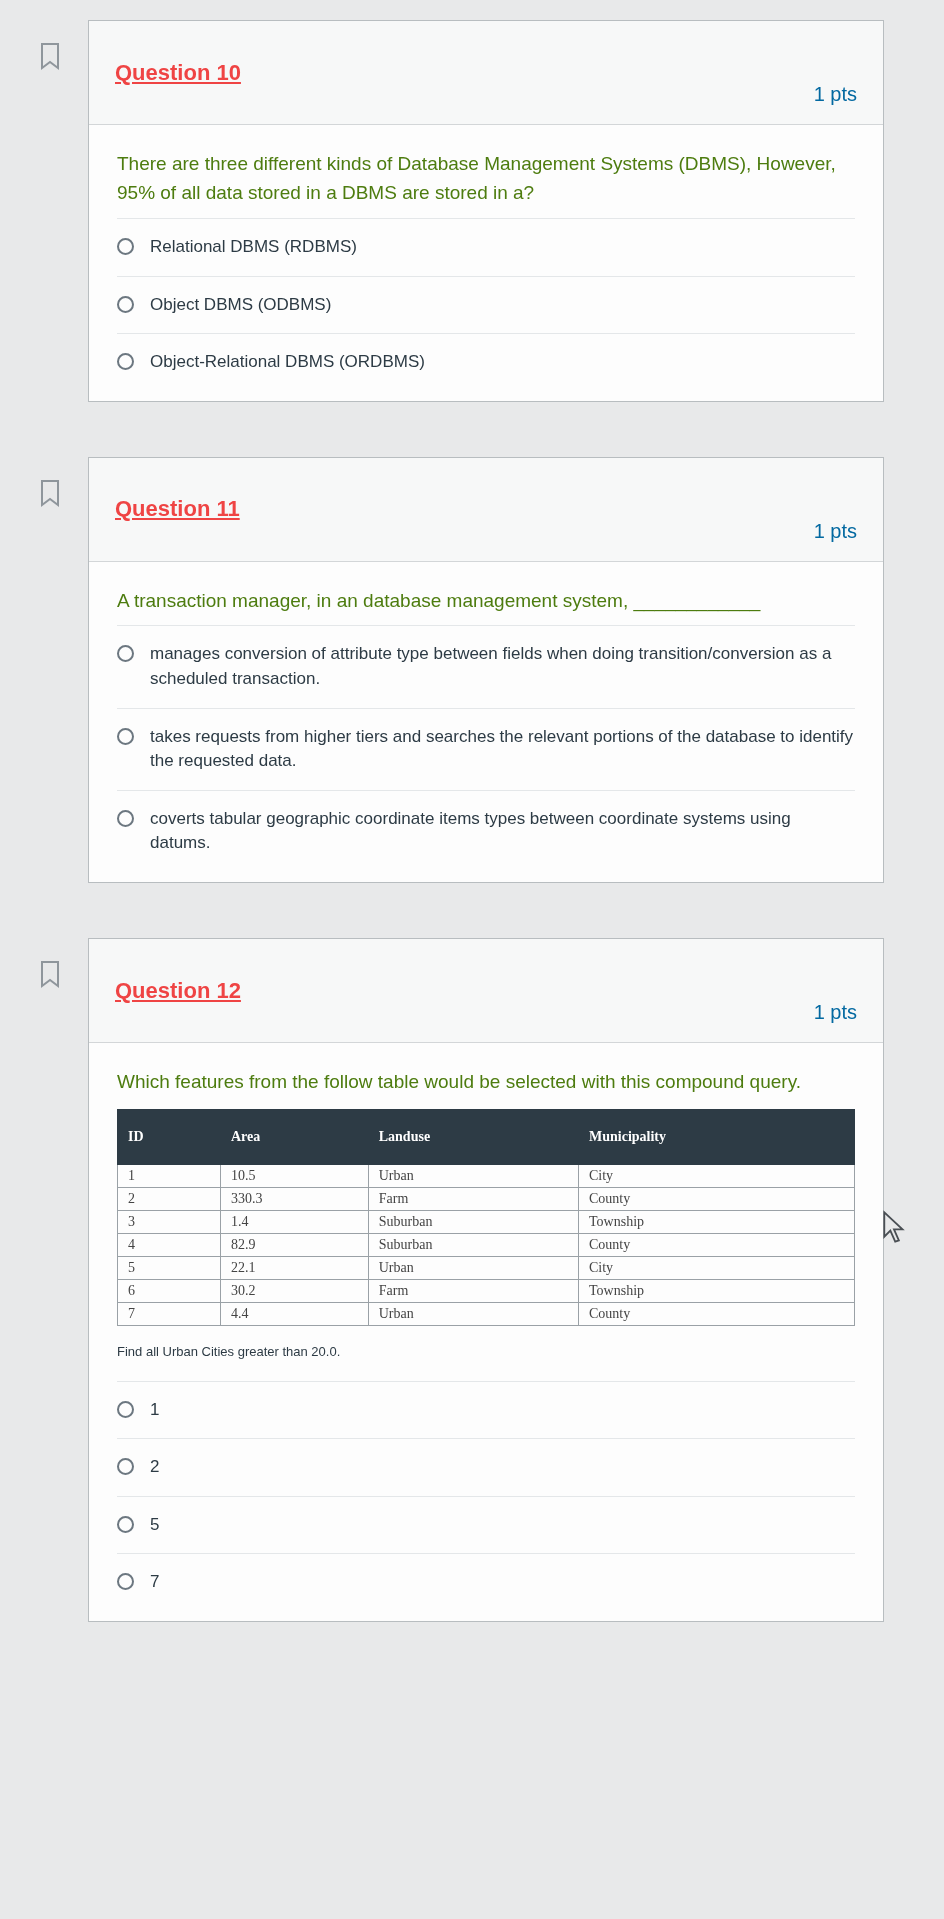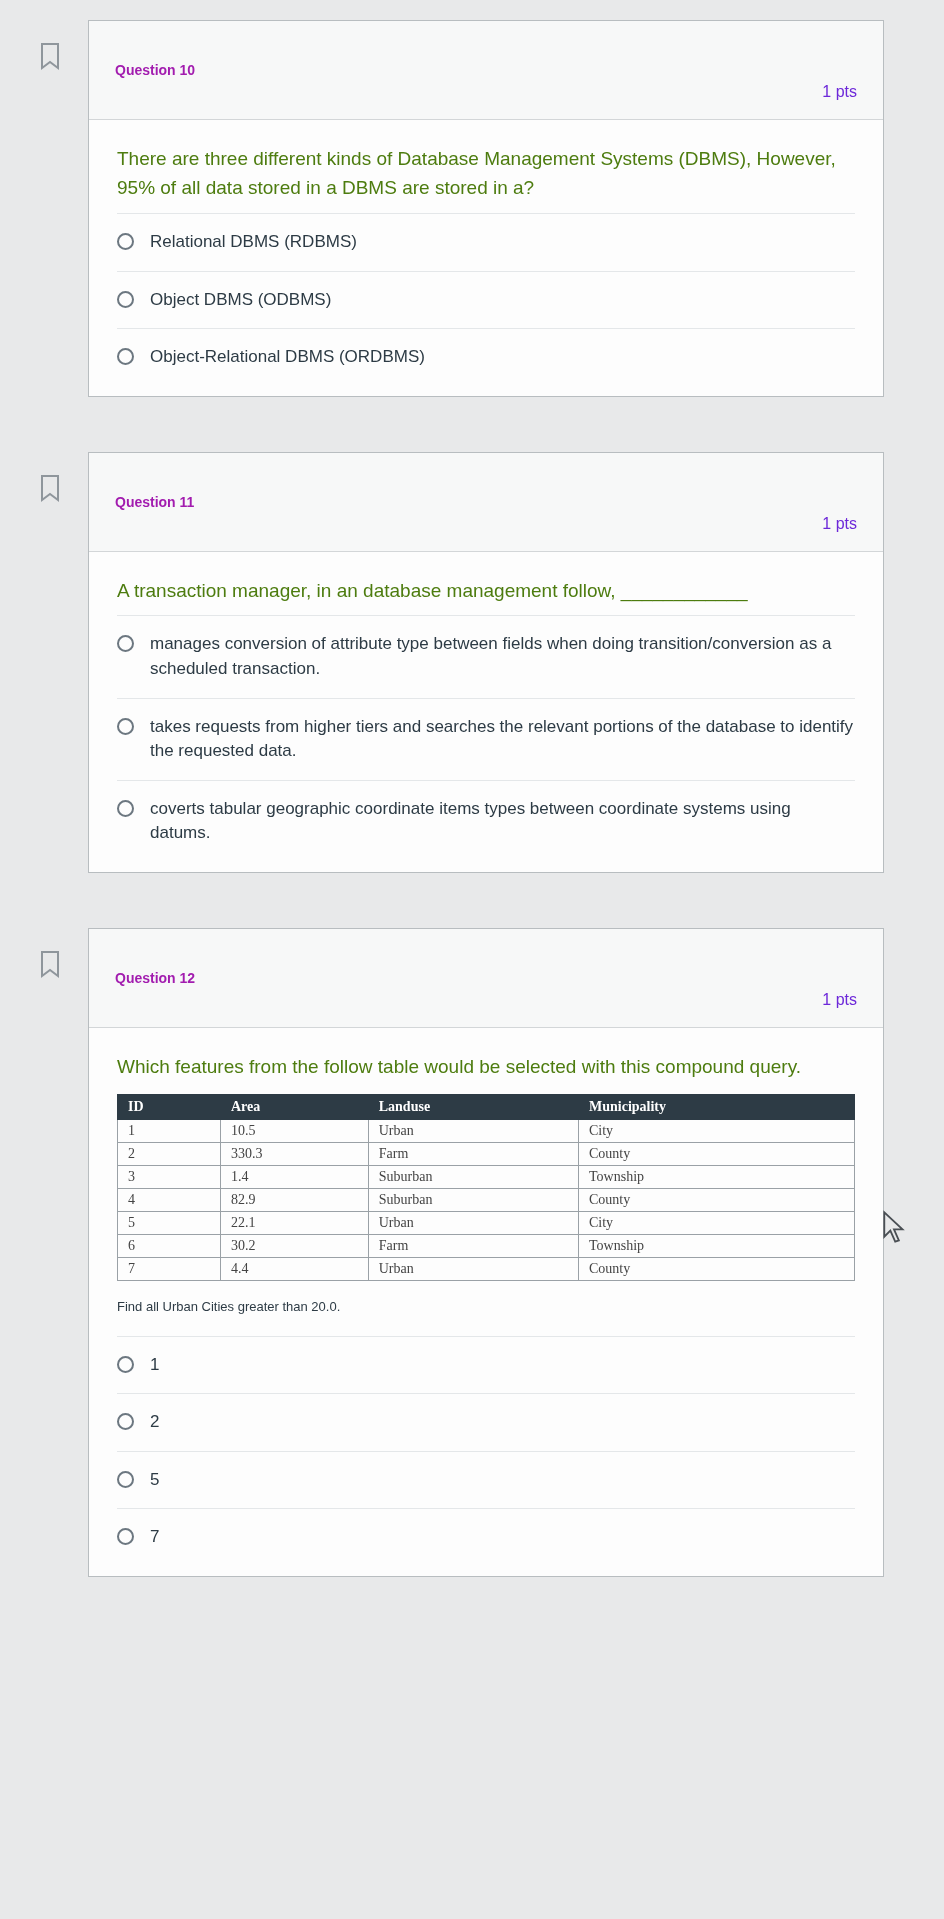--- a/index.html
+++ b/index.html
@@ -34,22 +34,22 @@
     margin-left: 18px;
   }
   .qheader {
     display: flex;
     justify-content: space-between;
     align-items: center;
     padding: 18px 26px;
     border-bottom: 1px solid #d3d6d8;
     background: #f7f8f8;
   }
-  .qtitle { font-size: 14px; font-weight: 700; color: #a21caf; }
-  .qpts   { font-size: 16px; color: #6d28d9; margin-top: 44px; }
+  .qtitle { font-size: 22px; font-weight: 700; color: #ef4444; text-decoration: underline; }
+  .qpts   { font-size: 20px; color: #0369a1; margin-top: 44px; }
   .qbody  { padding: 24px 28px 10px 28px; }
   .stem   { font-size: 19px; line-height: 1.55; color: #4d7c0f; margin-bottom: 8px; }
   .answers { margin-top: 10px; }
   .answer {
     display: flex;
     align-items: flex-start;
     gap: 16px;
     padding: 16px 0;
     border-top: 1px solid #e4e7e9;
     font-size: 17px;
@@ -68,21 +68,21 @@
     border-collapse: collapse;
     width: 100%;
     margin: 12px 0 18px 0;
     font-size: 14px;
   }
   .tbl th {
     background: #2d3b45;
     color: #fff;
     font-weight: 700;
     text-align: left;
-    padding: 4px 10px;
+    padding: 19px 10px;
     border: 1px solid #2d3b45;
     font-family: Georgia, 'Times New Roman', serif;
   }
   .tbl td {
     border: 1px solid #9aa1a6;
     padding: 3px 10px;
     color: #444;
     font-family: Georgia, 'Times New Roman', serif;
   }
   .followup { font-size: 13px; color: #2d3b45; margin: 6px 0 22px 0; }
@@ -134,21 +134,21 @@
       <svg viewBox="0 0 24 28">
           <path d="M4 2 H20 V26 L12 20 L4 26 Z" fill="none" stroke="#8f969c" stroke-width="2"></path>
         </svg>
     </div>
     <div class="qcard">
       <div class="qheader">
         <span class="qtitle">Question 11</span>
         <span class="qpts">1 pts</span>
       </div>
       <div class="qbody">
-        <p class="stem">A transaction manager, in an database management follow, ____________</p>
+        <p class="stem">A transaction manager, in an database management system, ____________</p>
         <div class="answers">
           <div class="answer">
             <span class="radio"></span>
             <span>manages conversion of attribute type between fields when doing transition/conversion as a scheduled transaction.</span>
           </div>
           <div class="answer">
             <span class="radio"></span>
             <span>takes requests from higher tiers and searches the relevant portions of the database to identify the requested data.</span>
           </div>
           <div class="answer">

